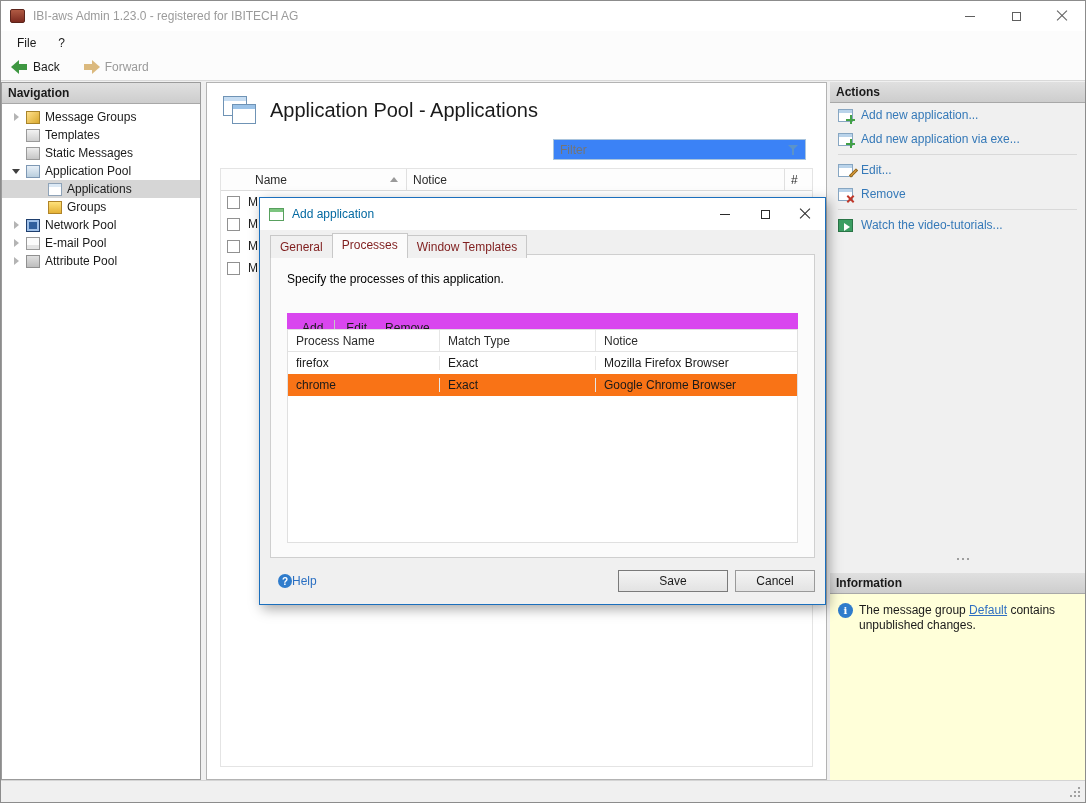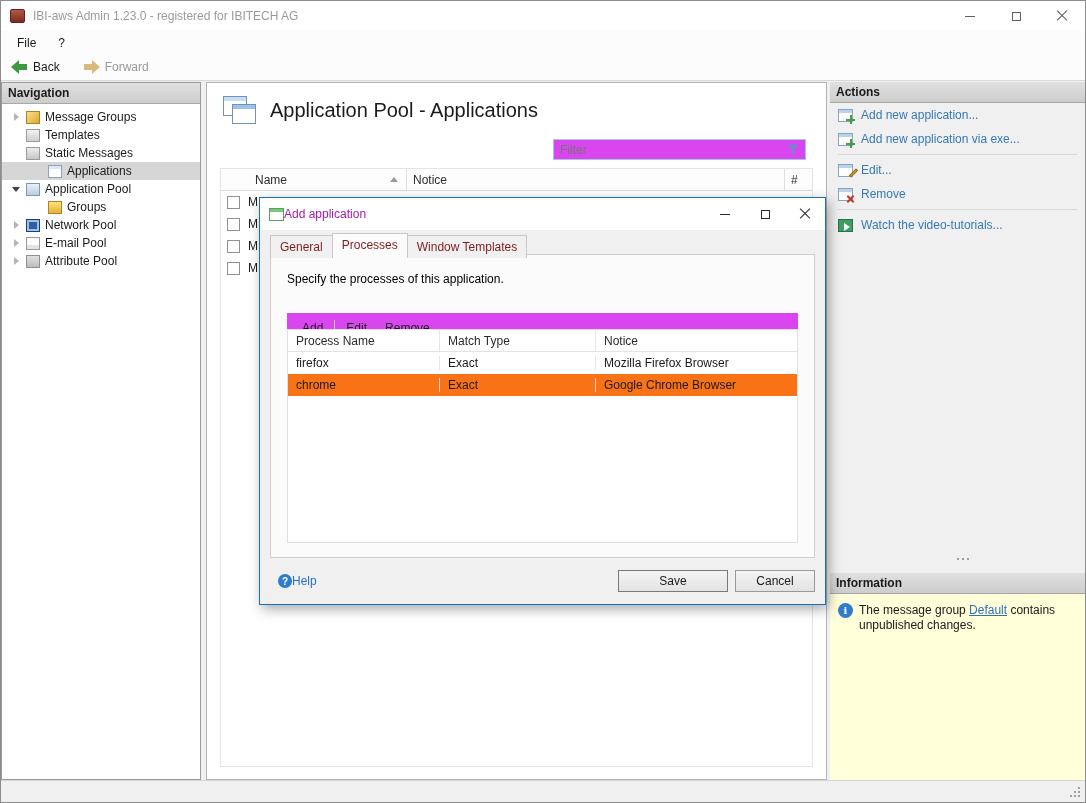--- a/index.html
+++ b/index.html
@@ -61,21 +61,21 @@
   .i-attr      { background:linear-gradient(#e0e0e0,#bdbdbd); border:1px solid #909090; }
 
   
   .main { position:absolute; left:206px; top:82px; width:621px; bottom:23px; background:#fff; border:1px solid #b3b3b3; }
   .main-hdr { position:absolute; top:13px; left:16px; display:flex; align-items:center; gap:13px; }
   .appstack { position:relative; width:34px; height:29px; flex:none; }
   .appstack .r1,.appstack .r2 { position:absolute; width:24px; height:20px; background:#fff; border:1px solid #6f93b5; }
   .appstack .r1 { left:0; top:0; box-shadow:inset 0 4px 0 #c7ddf2; }
   .appstack .r2 { left:9px; top:8px; box-shadow:inset 0 4px 0 #9cc3e8; }
   .page-title { font-size:20px; color:#1b1b1b; }
-  .filter { position:absolute; top:56px; right:20px; width:253px; height:21px; border:1px solid #a9c4dd; background:#d946ef; display:flex; align-items:center; }
+  .filter { position:absolute; top:56px; right:20px; width:253px; height:21px; border:1px solid #a9c4dd; background:#3b82f6; display:flex; align-items:center; }
   .filter input { flex:1; border:none; outline:none; padding-left:6px; font:12px "Liberation Sans","DejaVu Sans",sans-serif; color:#333; background:transparent; }
   .funnel { position:relative; width:13px; height:12px; margin-right:5px; flex:none; }
   .funnel::before { content:""; position:absolute; left:1px; top:1px; border-left:5px solid transparent; border-right:5px solid transparent; border-top:5px solid #5b93c9; }
   .funnel::after { content:""; position:absolute; left:5px; top:5px; width:2px; height:6px; background:#5b93c9; }
   .listwrap { position:absolute; left:13px; right:13px; top:85px; bottom:12px; border:1px solid #e4e4e4; background:#fff; }
   .lhead { display:flex; height:22px; border-bottom:1px solid #dcdcdc; background:#fdfdfd; align-items:stretch; color:#2b2b2b; }
   .hc { display:flex; align-items:center; }
   .hc-cb { width:26px; }
   .hc-name { width:160px; padding-left:8px; border-right:1px solid #e0e0e0; }
   .hc-notice { width:378px; padding-left:6px; border-right:1px solid #e0e0e0; }
@@ -116,21 +116,21 @@
   .statusbar { position:absolute; left:1px; right:1px; bottom:1px; height:22px; background:#f0f0f0; border-top:1px solid #d4d4d4; }
   .grip { position:absolute; right:3px; bottom:3px; width:12px; height:12px; cursor:nwse-resize; }
   .grip i { position:absolute; left:0; top:0; width:2px; height:2px; background:transparent;
     box-shadow:8px 0 #a0a0a0,4px 4px #a0a0a0,8px 4px #a0a0a0,0 8px #a0a0a0,4px 8px #a0a0a0,8px 8px #a0a0a0; }
 
   
   .dialog { position:absolute; left:259px; top:197px; width:567px; height:408px; background:#f0f0f0; border:1px solid #1b6fbd; box-shadow:3px 4px 12px rgba(0,0,0,.35); z-index:30; }
   .dlg-title { height:32px; background:#fff; display:flex; align-items:center; }
   .dlg-icon { position:relative; margin-left:9px; width:15px; height:13px; background:#fff; border:1px solid #58a05e; flex:none; }
   .dlg-icon::before { content:""; position:absolute; left:0; top:0; right:0; height:3px; background:#7cc47f; }
-  .dlg-title-text { color:#a21caf; }
+  .dlg-title-text { margin-left:8px; color:#0369a1; }
   .dlg-controls { margin-left:auto; display:flex; height:32px; }
   .dwc { width:40px; display:flex; align-items:center; justify-content:center; }
   .dwc .glyph-min { background:#2b2b2b; }
   .dwc .glyph-max { border-color:#2b2b2b; }
   .dwc .glyph-close::before,.dwc .glyph-close::after { background:#2b2b2b; }
   .tabs { position:absolute; left:10px; top:37px; display:flex; z-index:2; }
   .tab { padding:4px 9px 4px 9px; border:1px solid #c8c8c8; border-bottom:none; background:#f0f0f0; color:#7f1d1d; cursor:pointer; margin-right:-1px; }
   .tab.active { background:#fbfbfb; padding-top:4px; margin-top:-2px; position:relative; }
   .tab.active::after { content:""; position:absolute; left:0; right:0; bottom:-1px; height:1px; background:#fbfbfb; }
   .tabpanel { position:absolute; left:10px; right:10px; top:56px; bottom:46px; background:#fbfbfb; border:1px solid #cfcfcf; }
@@ -204,31 +204,31 @@
     <div class="trow">
       <span class="chev"></span>
       <span class="ticon i-templates"></span>
       <span class="tlabel">Templates</span>
     </div>
     <div class="trow">
       <span class="chev"></span>
       <span class="ticon i-static"></span>
       <span class="tlabel">Static Messages</span>
     </div>
+    <div class="trow">
+      <span class="chev">
+          <i class="chev-exp"></i>
+        </span>
+      <span class="ticon i-apppool"></span>
+      <span class="tlabel">Application Pool</span>
+    </div>
     <div class="trow child sel">
       <span class="chev"></span>
       <span class="ticon i-apps"></span>
       <span class="tlabel">Applications</span>
-    </div>
-    <div class="trow">
-      <span class="chev">
-          <i class="chev-exp"></i>
-        </span>
-      <span class="ticon i-apppool"></span>
-      <span class="tlabel">Application Pool</span>
     </div>
     <div class="trow child">
       <span class="chev"></span>
       <span class="ticon i-groups"></span>
       <span class="tlabel">Groups</span>
     </div>
     <div class="trow">
       <span class="chev">
           <i class="chev-col"></i>
         </span>

